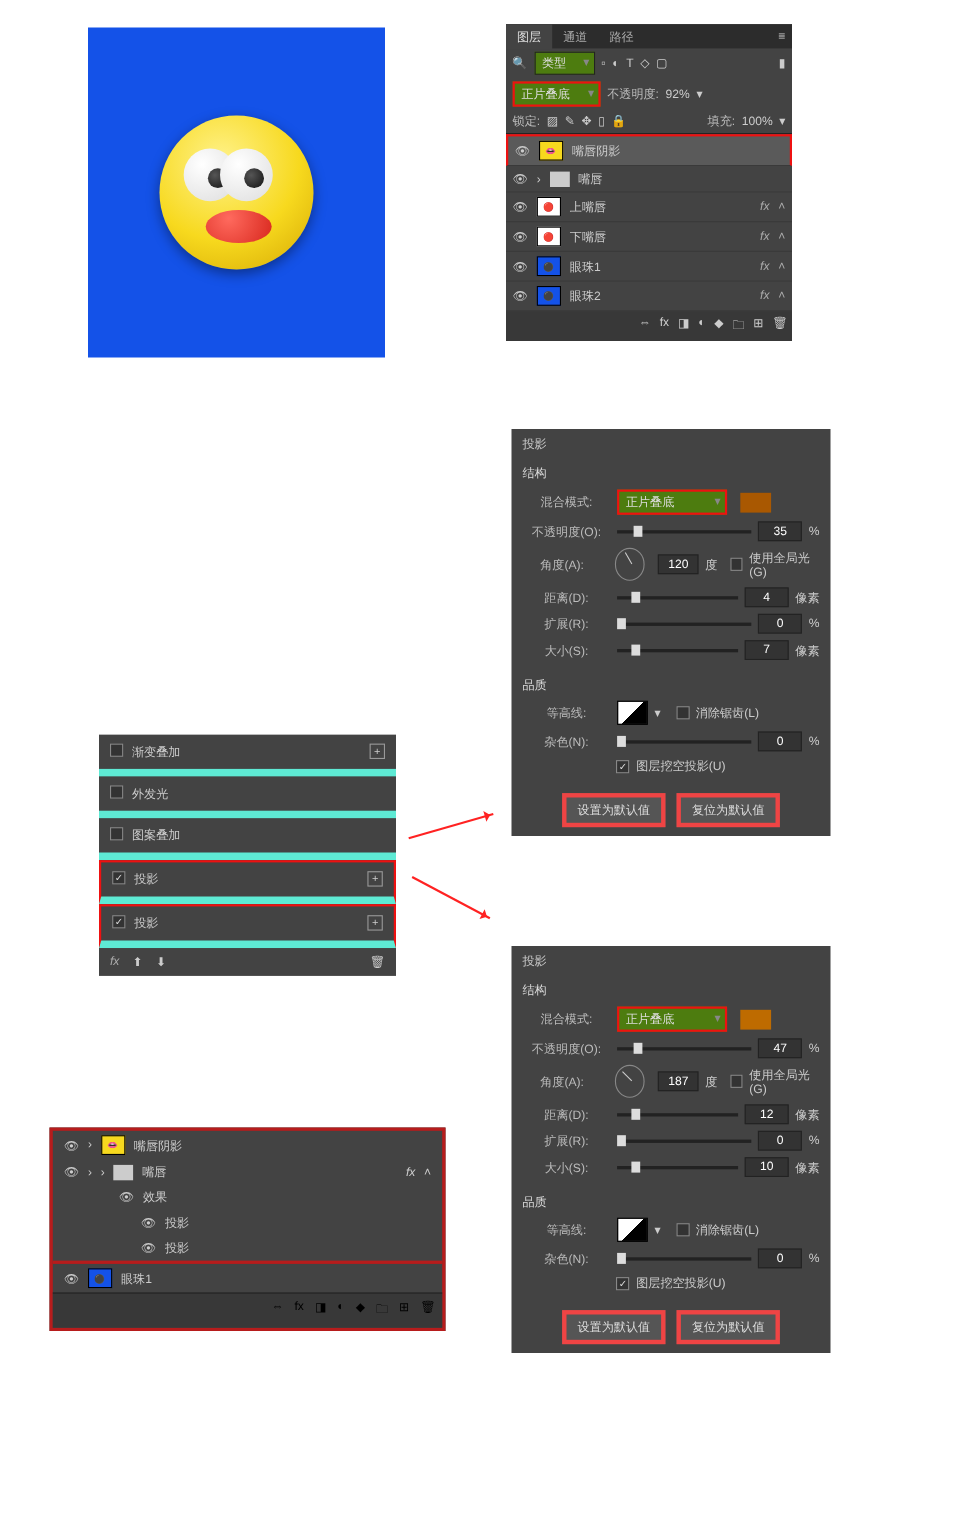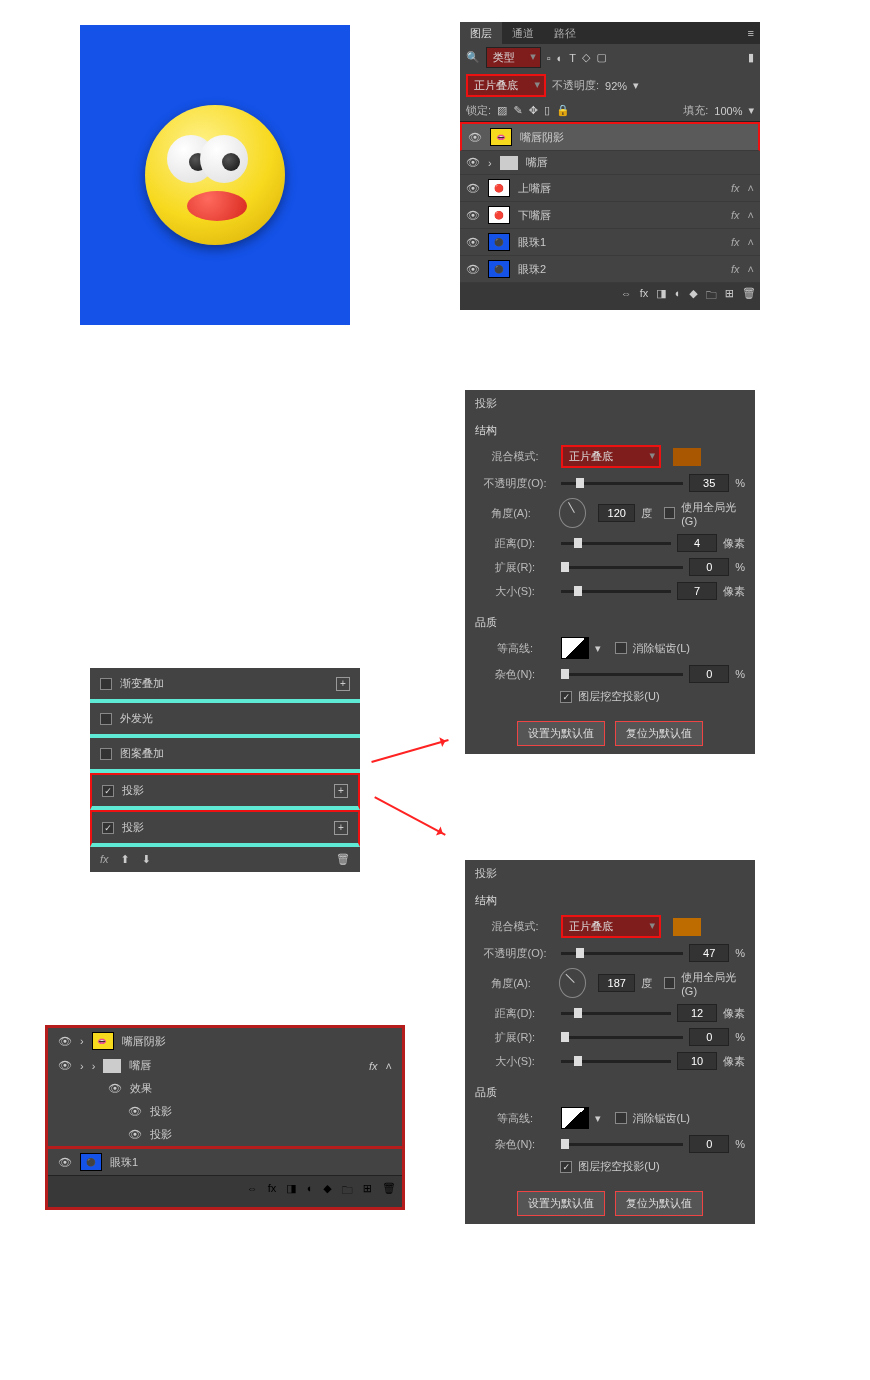--- a/index.html
+++ b/index.html
@@ -9,51 +9,51 @@
 .eye{position:absolute;width:48px;height:48px;border-radius:50%;background:radial-gradient(circle at 35% 30%,#fff,#ddd);top:30px}
 .eye.l{left:22px}.eye.r{left:55px}
 .pupil{position:absolute;width:18px;height:18px;border-radius:50%;background:radial-gradient(circle at 35% 35%,#555,#111);top:18px;left:22px}
 .lips{position:absolute;width:60px;height:30px;border-radius:50%;background:radial-gradient(circle at 35% 25%,#ff6a5e,#d8271d);bottom:24px;left:42px}
 .panel{position:absolute;background:#434343;color:#ccc}
 .tabbar{display:flex;background:#2c2c2c;height:22px;align-items:center}
 .tab{padding:4px 10px;color:#aaa}
 .tab.active{background:#434343;color:#ddd}
 .row{display:flex;align-items:center;padding:3px 6px;gap:6px}
 .row .lbl{color:#bbb}
-.sel{background:#7f1d1d;border:1px solid #222;padding:2px 18px 2px 6px;color:#ddd;position:relative}
+.sel{background:#4d7c0f;border:1px solid #222;padding:2px 18px 2px 6px;color:#ddd;position:relative}
 .sel:after{content:"▾";position:absolute;right:4px;color:#888}
 .hl{border:2px solid #e11}
 .layers{border-top:1px solid #222}
 .layer{display:flex;align-items:center;padding:4px 6px;gap:8px;border-bottom:1px solid #3a3a3a}
 .layer.sel-on{background:#5a5a5a}
 .eye-icon{width:14px;color:#ccc}
 .thumb{width:22px;height:18px;background:#fff;border:1px solid #000;display:inline-flex;align-items:center;justify-content:center;font-size:8px}
 .fx-badge{margin-left:auto;color:#aaa;font-style:italic}
 .chev{color:#aaa}
 .btm{display:flex;justify-content:flex-end;gap:8px;padding:4px;background:#383838}
 .btm span{color:#ccc}
 .fx-list{position:absolute;left:90px;top:668px;width:270px}
-.fx-list .item{display:flex;align-items:center;gap:8px;padding:8px 10px;background:#434343;border-bottom:4px solid #5eead4}
+.fx-list .item{display:flex;align-items:flex-start;gap:8px;padding:8px 10px;background:#434343;border-bottom:7px solid #5eead4}
 .plus{margin-left:auto;border:1px solid #999;width:14px;height:14px;display:flex;align-items:center;justify-content:center;font-size:10px}
 .cb{width:12px;height:12px;border:1px solid #888;background:#333;display:inline-flex;align-items:center;justify-content:center;font-size:9px;color:#ddd}
 .fxfoot{display:flex;gap:12px;padding:6px 10px;background:#434343}
 .fxfoot .trash{margin-left:auto}
 .drop-panel{width:290px}
 .section{padding:6px 10px}
 .section h4{color:#ddd;font-weight:400;margin-bottom:4px}
 .ctrl{display:flex;align-items:center;gap:6px;padding:3px 0}
 .ctrl .l{width:80px;text-align:center;color:#bbb}
 .slider{flex:1;height:3px;background:#222;position:relative}
 .slider .h{position:absolute;width:8px;height:10px;background:#ddd;top:-4px;left:12%}
 .num{width:40px;background:#333;border:1px solid #222;padding:2px 4px;text-align:center;color:#fff}
 .swatch{width:28px;height:18px;margin-left:6px}
 .anglewrap{width:30px;height:30px;border:1px solid #888;border-radius:50%;position:relative;margin:0 6px}
 .angline{position:absolute;width:12px;height:1px;background:#ccc;top:14px;left:14px;transform-origin:0 0}
 .btns{display:flex;gap:10px;justify-content:center;padding:8px}
-.btn{background:#555;border:1px solid #ef4444;padding:4px 10px;color:#ddd;cursor:pointer}
+.btn{background:#555;border:4px solid #ef4444;padding:4px 10px;color:#ddd;cursor:pointer}
 .title-label{position:absolute;font-size:16px;font-weight:700;color:#f22;-webkit-text-stroke:.5px #fff}
 .arrow{position:absolute;width:80px;height:2px;background:#f22}
 .arrow:after{content:"";position:absolute;right:-2px;top:-4px;border:5px solid transparent;border-left-color:#f22}
 .layer-expand{position:absolute;left:45px;top:1025px;width:360px;border:3px solid #b71c1c;background:#434343}
 .layer-expand .le-row{display:flex;align-items:center;gap:8px;padding:4px 10px;color:#ccc}
 .layer-expand .sub{padding-left:60px}
 .layer-expand .btmbar{display:flex;gap:10px;justify-content:flex-end;padding:6px;background:#383838;border-top:1px solid #222}
 .folder{width:18px;height:14px;background:#ccc;display:inline-block}
 .ico{font-style:normal;color:#ccc}
 .contour{width:28px;height:22px;background:linear-gradient(135deg,#fff 50%,#000 50%);border:1px solid #000}
@@ -66,21 +66,21 @@
     <div class="eye l">
         <div class="pupil"></div>
       </div>
     <div class="eye r">
         <div class="pupil"></div>
       </div>
     <div class="lips"></div>
   </div>
 </div>
 
-<div class="panel" style="left:460px;top:22px;width:300px">
+<div class="panel" style="left:460px;top:22px;width:260px">
   <div class="tabbar">
     <div class="tab active">图层</div>
     <div class="tab">通道</div>
     <div class="tab">路径</div>
     <span style="margin-left:auto;padding:0 6px">≡</span>
   </div>
   <div class="row">
     <span>🔍</span>
     <span class="sel" style="width:55px">类型</span>
     <span class="ico">▫</span>

